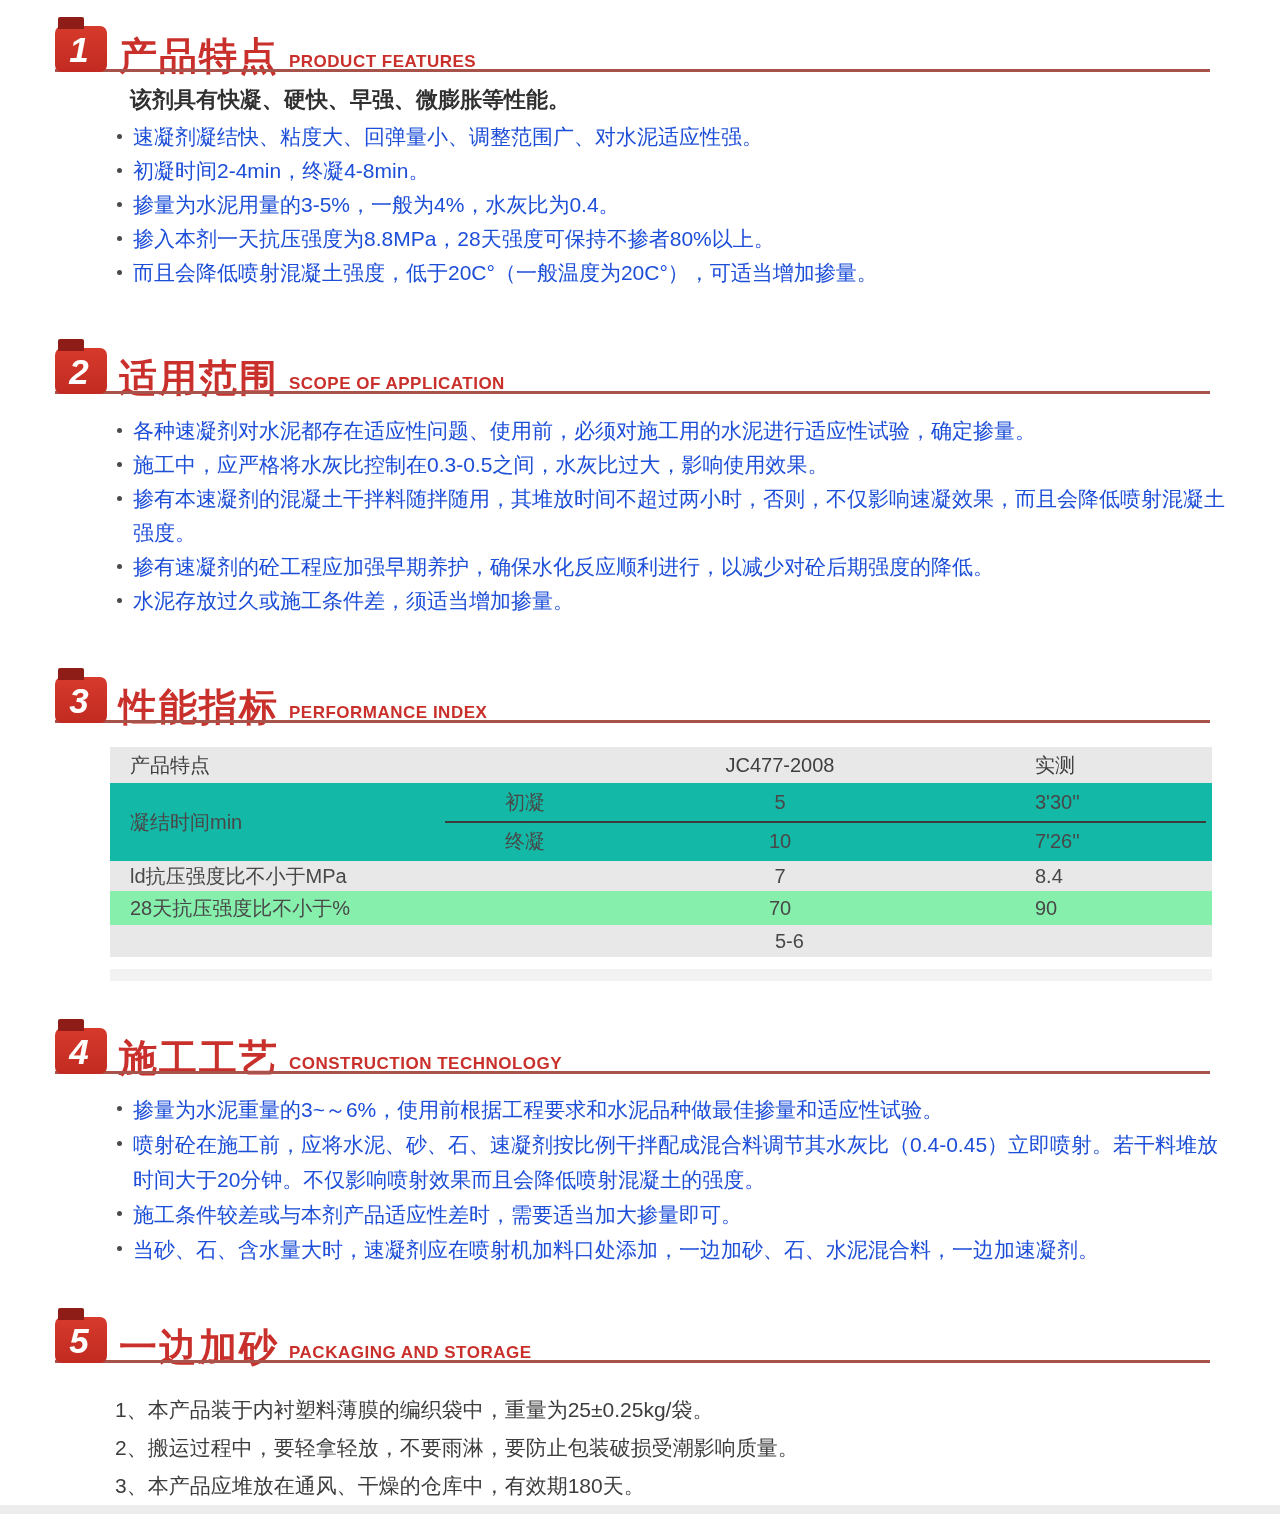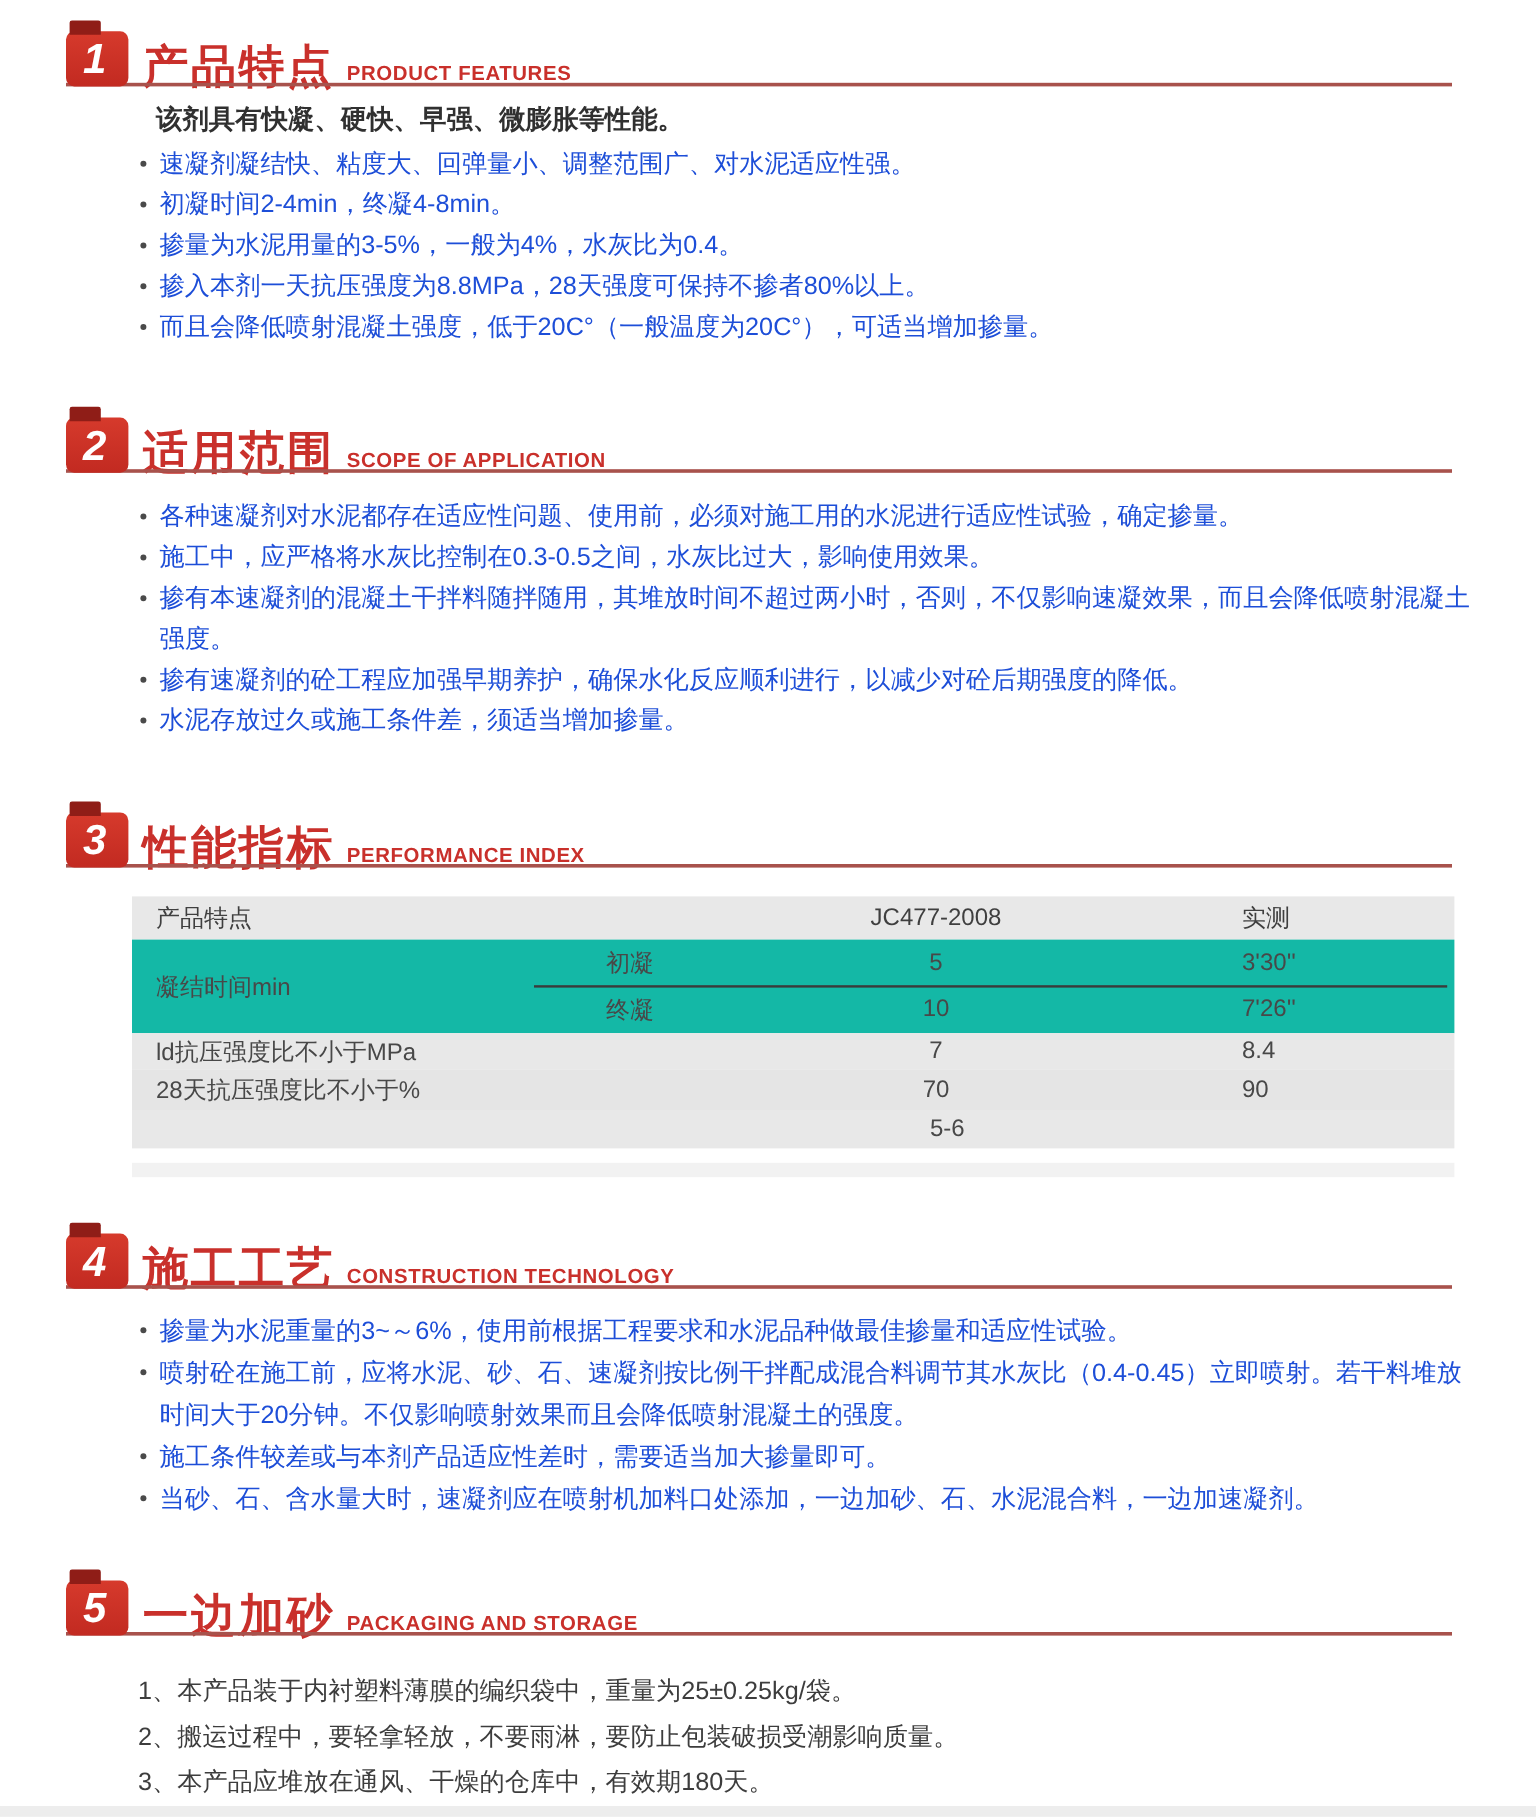--- a/index.html
+++ b/index.html
@@ -152,21 +152,21 @@
   .st-row .sc3 { text-align: center; }
   .st-row .sc4 { padding-left: 125px; }
   .st-divider {
     position: absolute;
     left: -40px; right: 6px;
     top: 50%; margin-top: -1px;
     height: 2px;
     background: #3b3b3b;
   }
   .row-gray { background: #e8e8e8; }
-  .row-white { background: #e5e5e5; }
+  .row-white { background: #86efac; }
   .r1 { height: 30px; }
   .r2 { height: 34px; }
   .r3 { height: 32px; }
   .t-strip {
     margin-top: 12px;
     height: 12px;
     background: #f2f2f2;
   }
 
   .page-bottom-strip {

